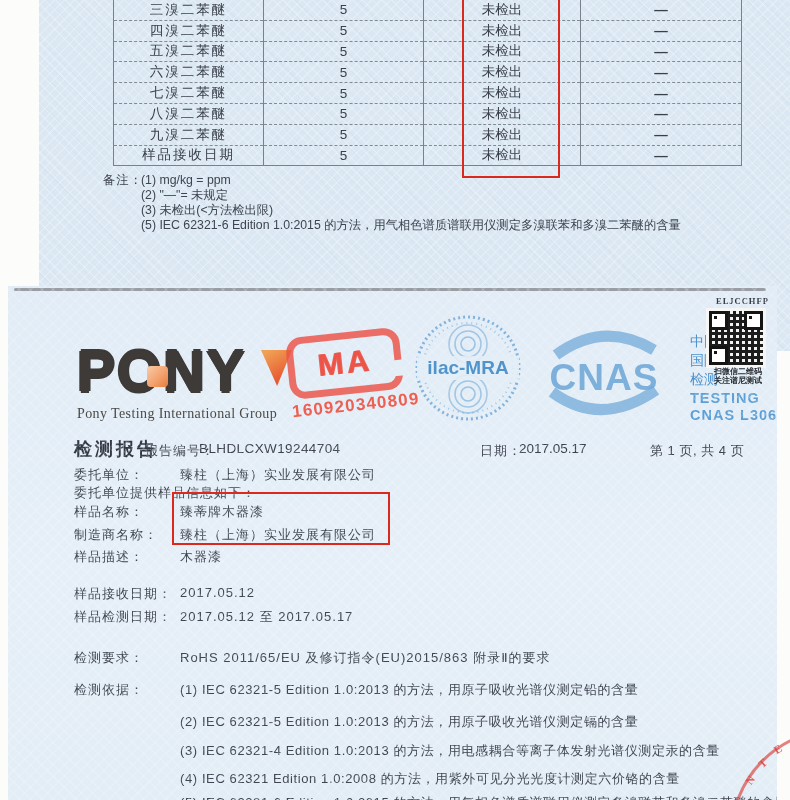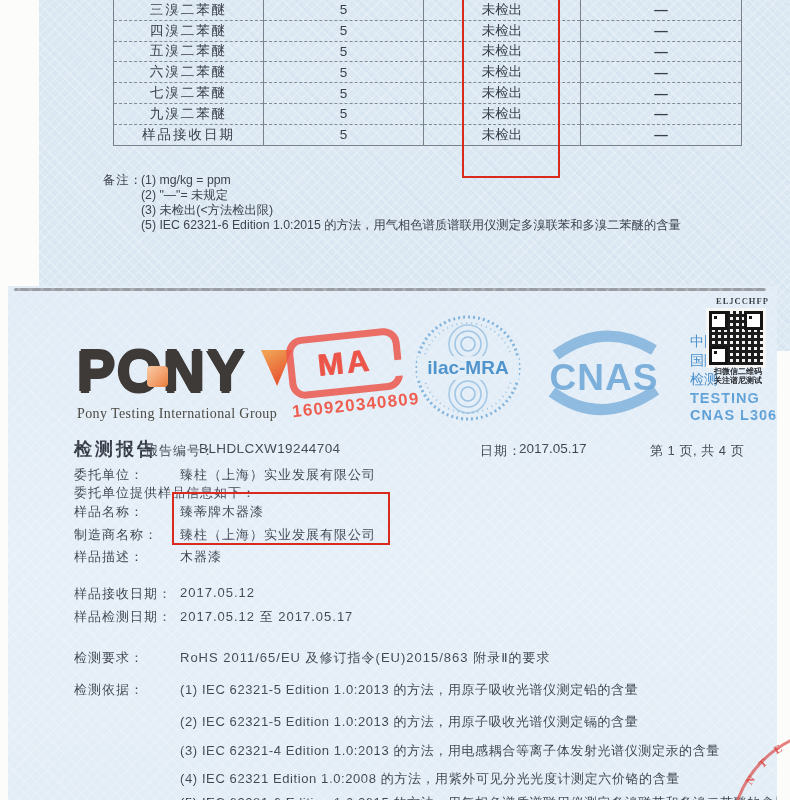--- a/index.html
+++ b/index.html
@@ -164,20 +164,26 @@
           <td class="c-ref">—</td>
         </tr>
     <tr>
           <td class="c-item">六溴二苯醚</td>
           <td>5</td>
           <td>未检出</td>
           <td class="c-ref">—</td>
         </tr>
     <tr>
           <td class="c-item">七溴二苯醚</td>
+          <td>5</td>
+          <td>未检出</td>
+          <td class="c-ref">—</td>
+        </tr>
+    <tr>
+          <td class="c-item">八溴二苯醚</td>
           <td>5</td>
           <td>未检出</td>
           <td class="c-ref">—</td>
         </tr>
     <tr>
           <td class="c-item">九溴二苯醚</td>
           <td>5</td>
           <td>未检出</td>
           <td class="c-ref">—</td>
         </tr>

